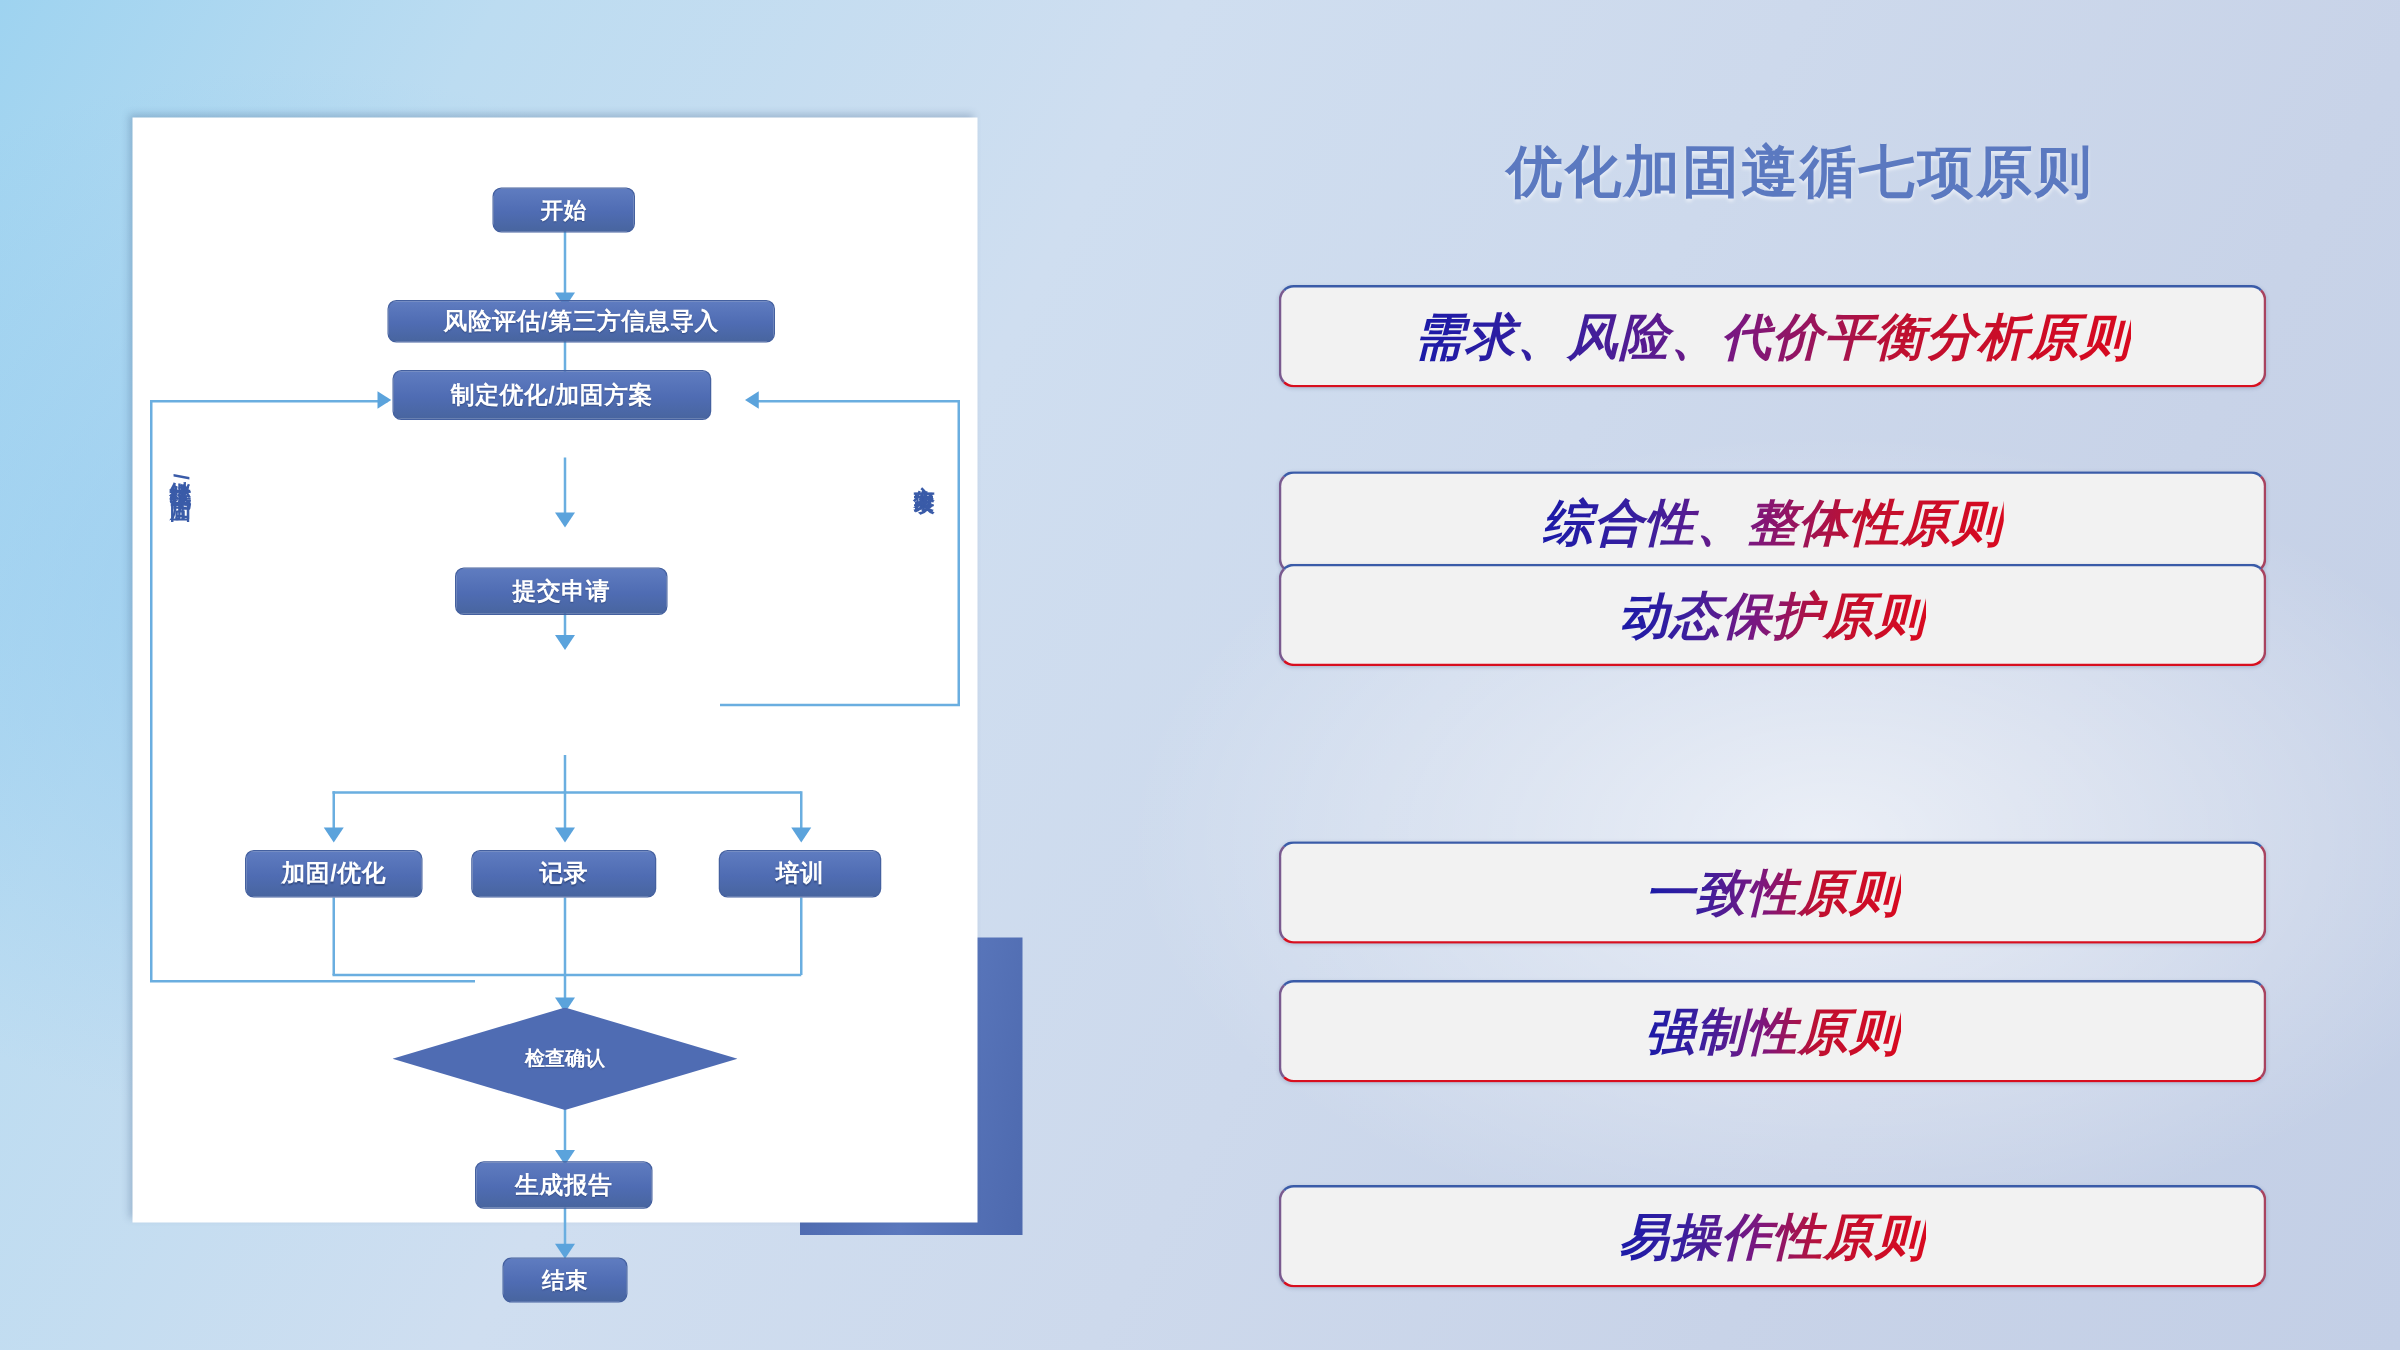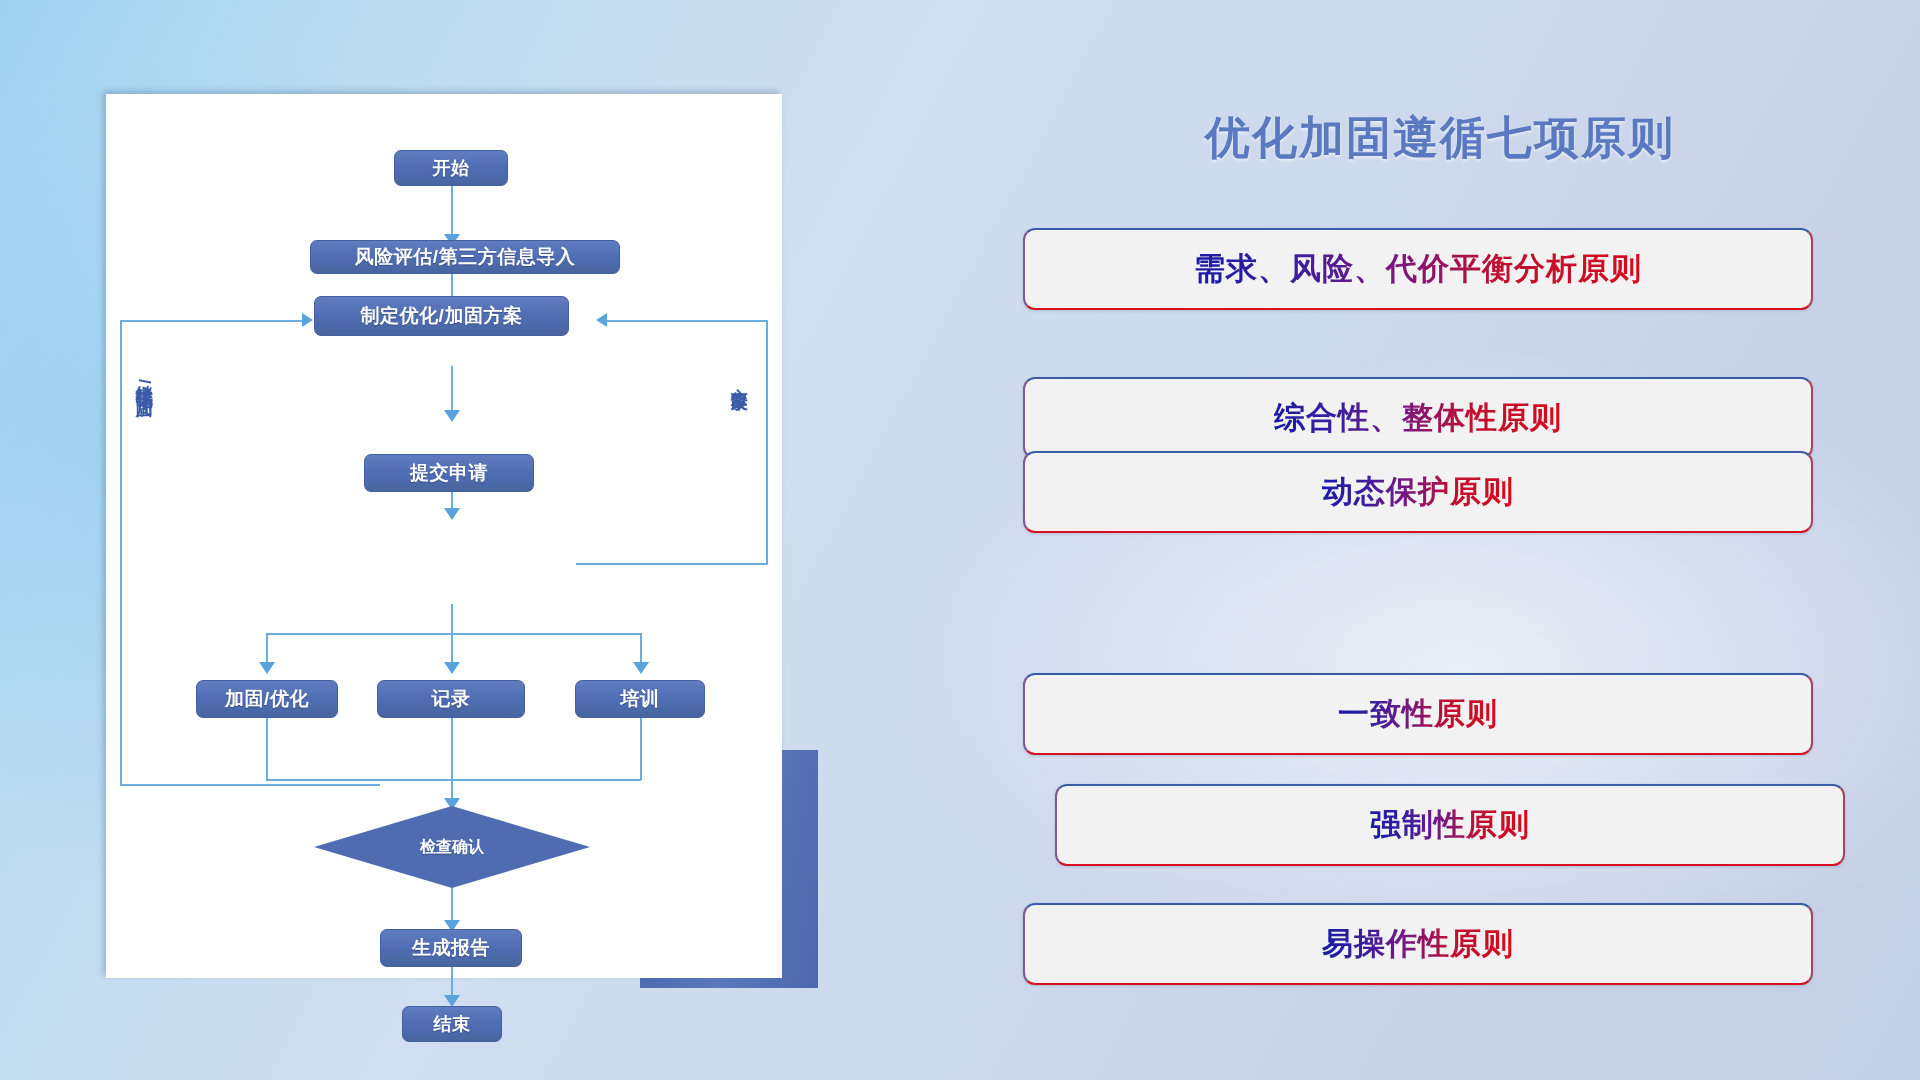--- a/index.html
+++ b/index.html
@@ -84,24 +84,24 @@
     background: #f2f2f2;
     border-radius: 12px;
     border-top: 2px solid #3a5ba8;
     border-left: 2px solid #7a5a8f;
     border-right: 2px solid #a8435f;
     border-bottom: 2.6px solid #d80f1f;
     display: flex; align-items: center; justify-content: center;
     box-shadow: 0 1px 3px rgba(40,60,110,0.18);
   }
   .principle .ptext {
-    font-size: 31px; font-weight: bold; letter-spacing: 1px;
+    font-size: 40px; font-weight: bold; letter-spacing: 1px;
     background: linear-gradient(90deg,#1a1aa8 0%, #3a1f9e 22%, #7a1780 45%, #bf1030 68%, #d8091f 100%);
     -webkit-background-clip: text; background-clip: text;
-    -webkit-text-fill-color: transparent; color: transparent;
+    -webkit-text-fill-color: transparent; color: transparent; font-style: italic;
   }
 </style>
 </head>
 <body>
 
 <div id="slide">
 
   <div id="shadow-block"></div>
 
   <div id="flow-card">
@@ -204,22 +204,22 @@
     </div>
     <div class="principle" style="top:340px;margin-top:37px;">
       <span class="ptext">综合性、整体性原则</span>
     </div>
     <div class="principle" style="top:451px;">
       <span class="ptext">动态保护原则</span>
     </div>
     <div class="principle" style="top:673px;">
       <span class="ptext">一致性原则</span>
     </div>
-    <div class="principle" style="top:784px;margin-left:32px;">
+    <div class="principle" style="top:784px;">
       <span class="ptext">强制性原则</span>
     </div>
-    <div class="principle" style="top:903px;">
+    <div class="principle" style="top:948px;">
       <span class="ptext">易操作性原则</span>
     </div>
 
   </div>
 
 </div>
 
 </body></html>

